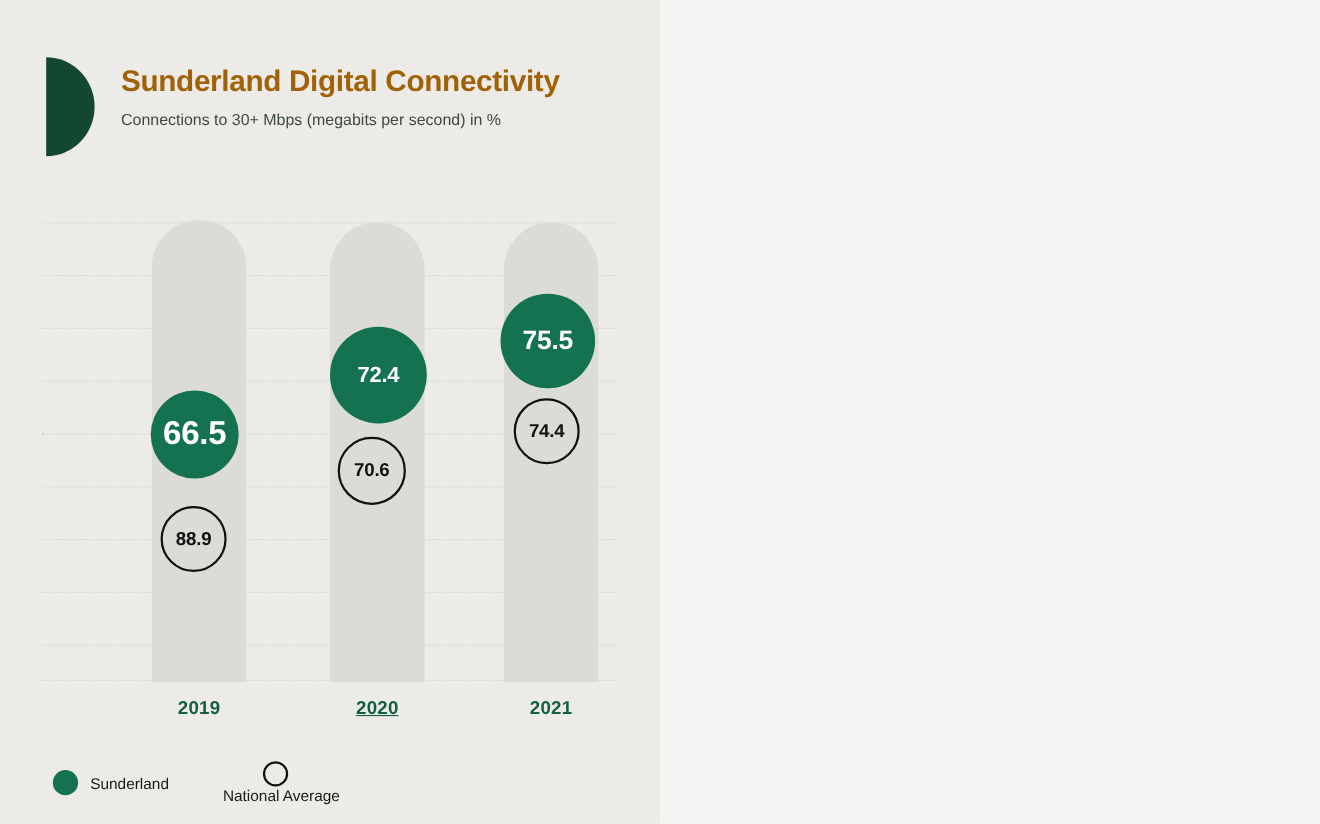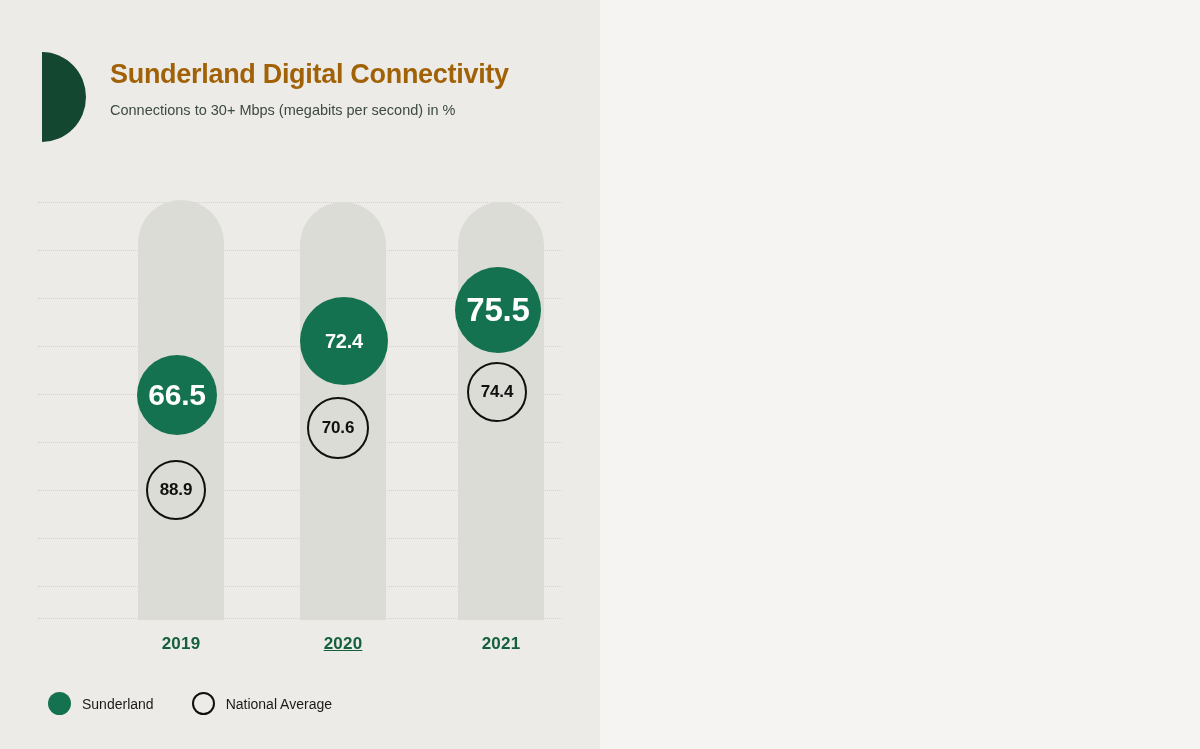--- a/index.html
+++ b/index.html
@@ -128,21 +128,21 @@
   
   .legend {
     position: absolute;
     top: 692px;
     left: 48px;
     display: flex;
     align-items: center;
   }
 
   .legend-item { display: flex; align-items: center; }
-  .legend-item + .legend-item { margin-left: 38px; }
+  .legend-item + .legend-item { margin-left: 38px; flex-direction: column; }
 
   .legend-swatch { width: 23px; height: 23px; border-radius: 50%; flex: 0 0 23px; }
   .legend-swatch--filled  { background: #157250; }
   .legend-swatch--outline { background: transparent; border: 2.5px solid #11100F; }
 
   .legend-text {
     margin-left: 11px;
     font-size: 14px;
     color: #1A1A18;
     white-space: nowrap;
@@ -180,21 +180,21 @@
           <div class="bar" style="left: 100px; top: 10px; height: 420px;"></div>
           <div class="bar" style="left: 262px; top: 12px; height: 418px;"></div>
           <div class="bar" style="left: 420px; top: 12px; height: 418px;"></div>
         </div>
       <div class="markers" id="markers-left">
           <div class="marker marker--national" style="left: 108px; top: 270px; width: 60px; height: 60px; font-size: 17px;">88.9</div>
           <div class="marker marker--national" style="left: 269px; top: 207px; width: 62px; height: 62px; font-size: 17px;">70.6</div>
           <div class="marker marker--national" style="left: 429px; top: 172px; width: 60px; height: 60px; font-size: 17px;">74.4</div>
           <div class="marker marker--sunderland" style="left: 99px; top: 165px; width: 80px; height: 80px; font-size: 30px;">66.5</div>
           <div class="marker marker--sunderland" style="left: 262px; top: 107px; width: 88px; height: 88px; font-size: 20px;">72.4</div>
-          <div class="marker marker--sunderland" style="left: 417px; top: 77px; width: 86px; height: 86px; font-size: 33px;">75.5</div>
+          <div class="marker marker--sunderland" style="left: 417px; top: 77px; width: 86px; height: 86px; font-size: 24px;">75.5</div>
         </div>
     </div>
 
     <div class="year-labels" id="years-left">
         <div class="year-label" style="left: 100px;">2019</div>
         <div class="year-label" style="left: 262px; text-decoration: underline;">2020</div>
         <div class="year-label" style="left: 420px;">2021</div>
       </div>
 
     <div class="legend" id="legend-left">

